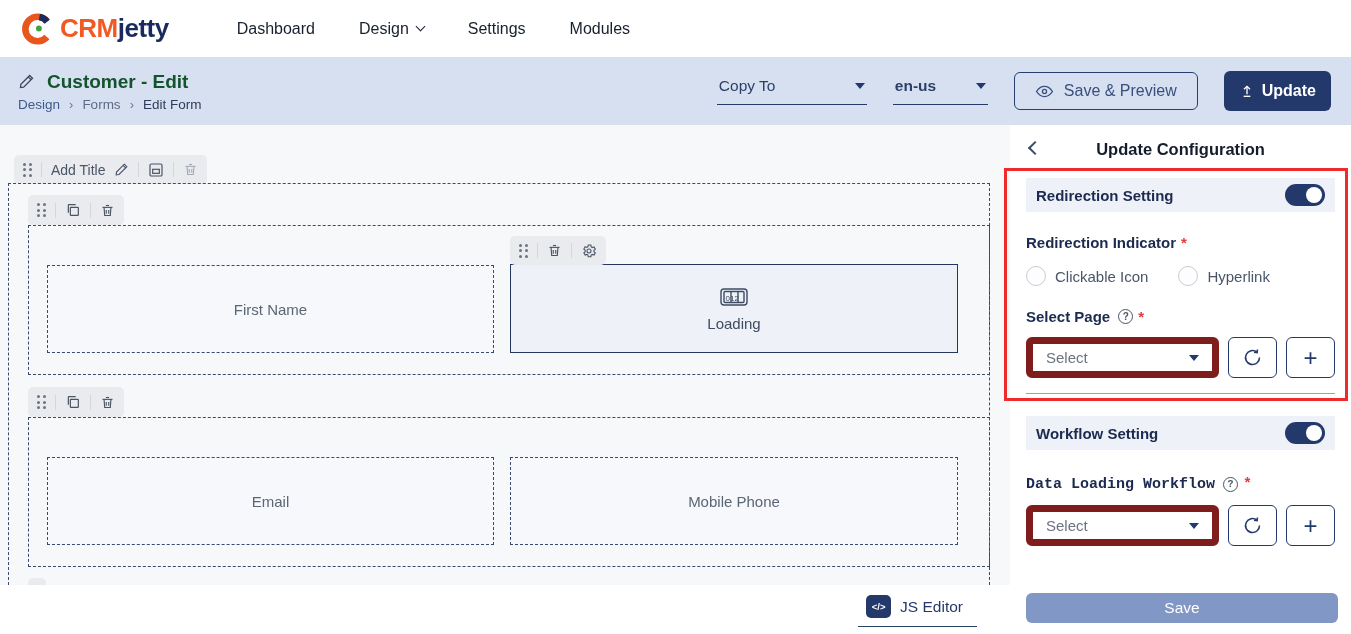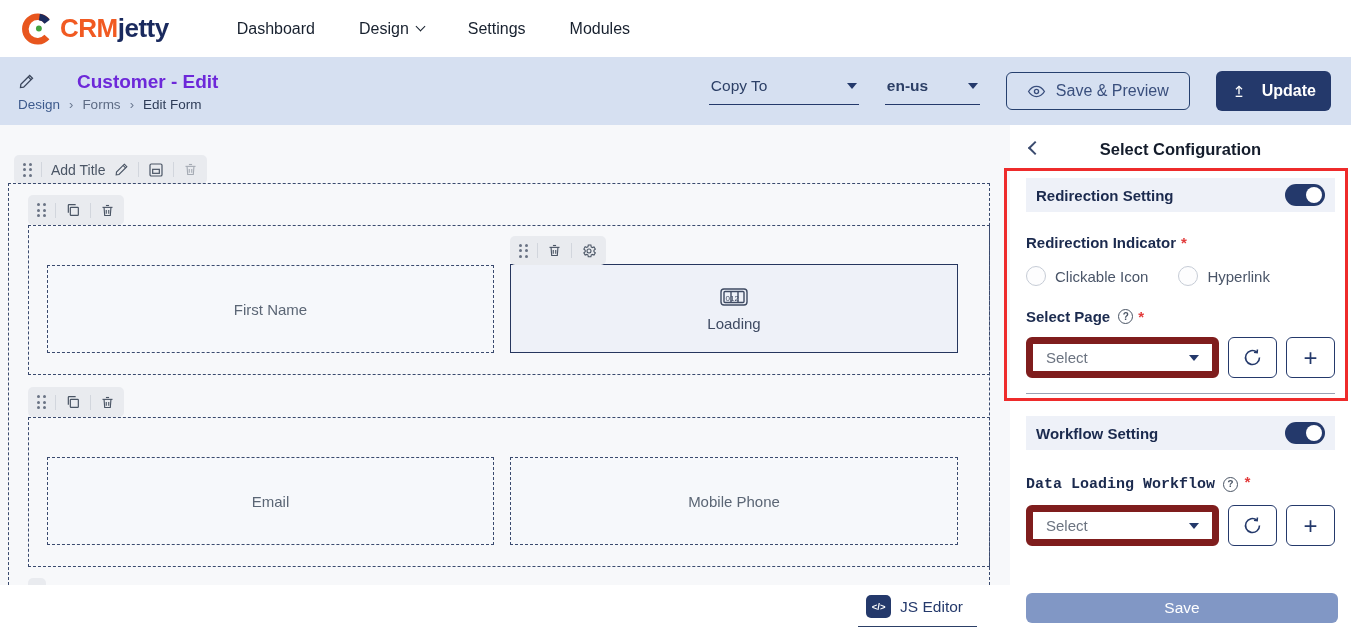--- a/index.html
+++ b/index.html
@@ -25,35 +25,35 @@
   .avatar .head { position:absolute; width:15px; height:15px; border-radius:50%; background:#f8dca4;
     left:11.5px; top:7px; }
   .avatar .body { position:absolute; width:24px; height:20px; border-radius:12px 12px 0 0;
     background:#7278ea; left:7px; top:23px; }
   .admin { display:flex; align-items:center; font-size:16px; color:#17202e; cursor:pointer; }
 
   
   .subheader { height:68px; background:#d6e0f1; display:flex; align-items:center; padding:0 20px 0 18px; }
   .sh-left { display:flex; flex-direction:column; gap:4px; }
   .title-row { display:flex; align-items:center; gap:12px; }
-  .page-title { font-size:19px; font-weight:bold; color:#6d28d9;margin-left:30px; }
+  .page-title { font-size:19px; font-weight:bold; color:#14532d; }
   .breadcrumb { display:flex; align-items:center; gap:9px; font-size:13.5px; }
   .bc-design { color:#3d5a8c; cursor:pointer; }
   .bc-forms { color:#5d6b84; cursor:pointer; }
   .bc-current { color:#2e3c58; }
   .bc-sep { color:#6a7890; font-size:13px; }
   .sh-right { margin-left:auto; display:flex; align-items:center; gap:26px; }
   .underline-select { display:flex; align-items:center; border-bottom:1.6px solid #24396b;
     padding:0 2px 9px 2px; cursor:pointer; }
   .underline-select .lbl { font-size:15.5px; color:#2c3f66; }
   .copy-to { width:150px; } .locale { width:95px; } .locale .lbl { font-weight:bold; }
   .btn-outline { height:38px; border:1px solid #26406e; border-radius:6px; background:transparent;
     display:flex; align-items:center; gap:10px; padding:0 20px; color:#3a4f7d; font-size:16px; cursor:pointer; }
   .btn-primary { height:40px; background:#24396b; border-radius:6px; display:flex; align-items:center;
-    gap:15px; padding:0 15px; color:#fff; font-size:16px; font-weight:bold; cursor:pointer; }
+    gap:7px; padding:0 15px; color:#fff; font-size:16px; font-weight:bold; cursor:pointer; }
 
   
   .main { display:flex; height:509px; }
   .canvas { width:1010px; position:relative; background:#fff; }
   .canvas-bg { position:absolute; left:0; top:0; width:1010px; height:460px; background:#f7f8fa; overflow:hidden; }
 
   .chip { position:absolute; background:#e9ebef; border-radius:5px; display:flex; align-items:center;
     padding:0 9px; gap:9px; }
   .chip .divider { width:1px; height:15px; background:#d2d6dd; }
   .dots { display:grid; grid-template-columns:repeat(2, 3px); grid-gap:2.5px 3px; cursor:grab; }
@@ -361,21 +361,21 @@
 
       <div class="js-editor">
         <span class="code-chip">&lt;/&gt;</span>
         <span class="js-label">JS Editor</span>
       </div>
     </div>
 
     <div class="panel">
       <div class="panel-header">
         <span class="back-chevron"></span>
-        <span class="panel-title">Select Configuration</span>
+        <span class="panel-title">Update Configuration</span>
       </div>
 
       <div class="section-bar first">
         <span class="section-title">Redirection Setting</span>
         <span class="toggle"></span>
       </div>
 
       <div class="field-label">
         <span>Redirection Indicator</span>
           <span class="req">*</span>

